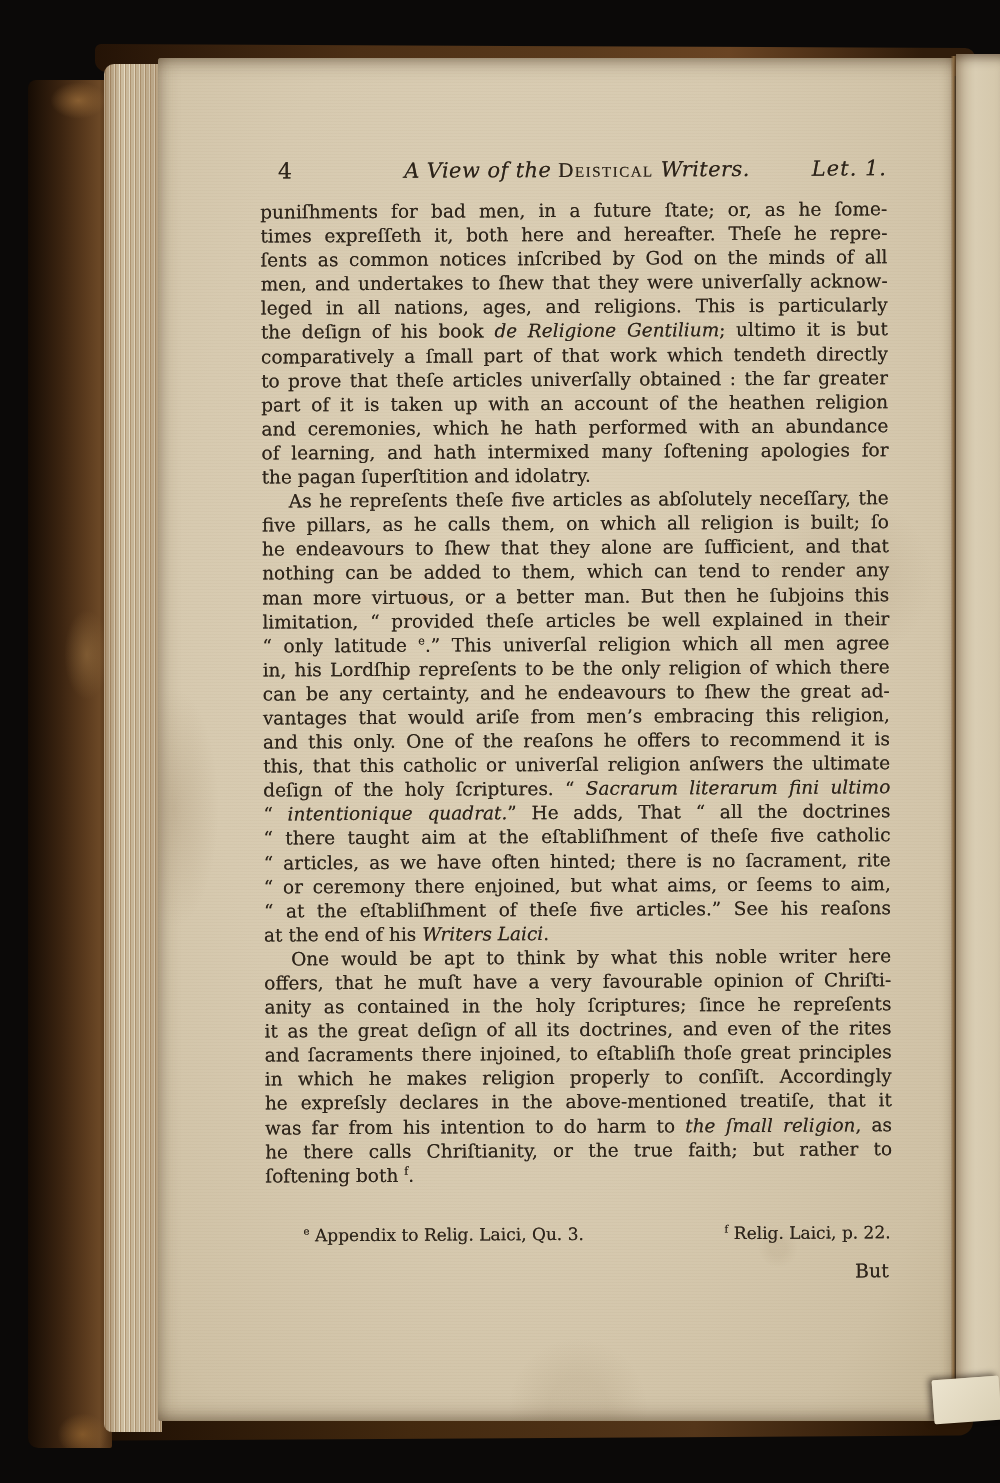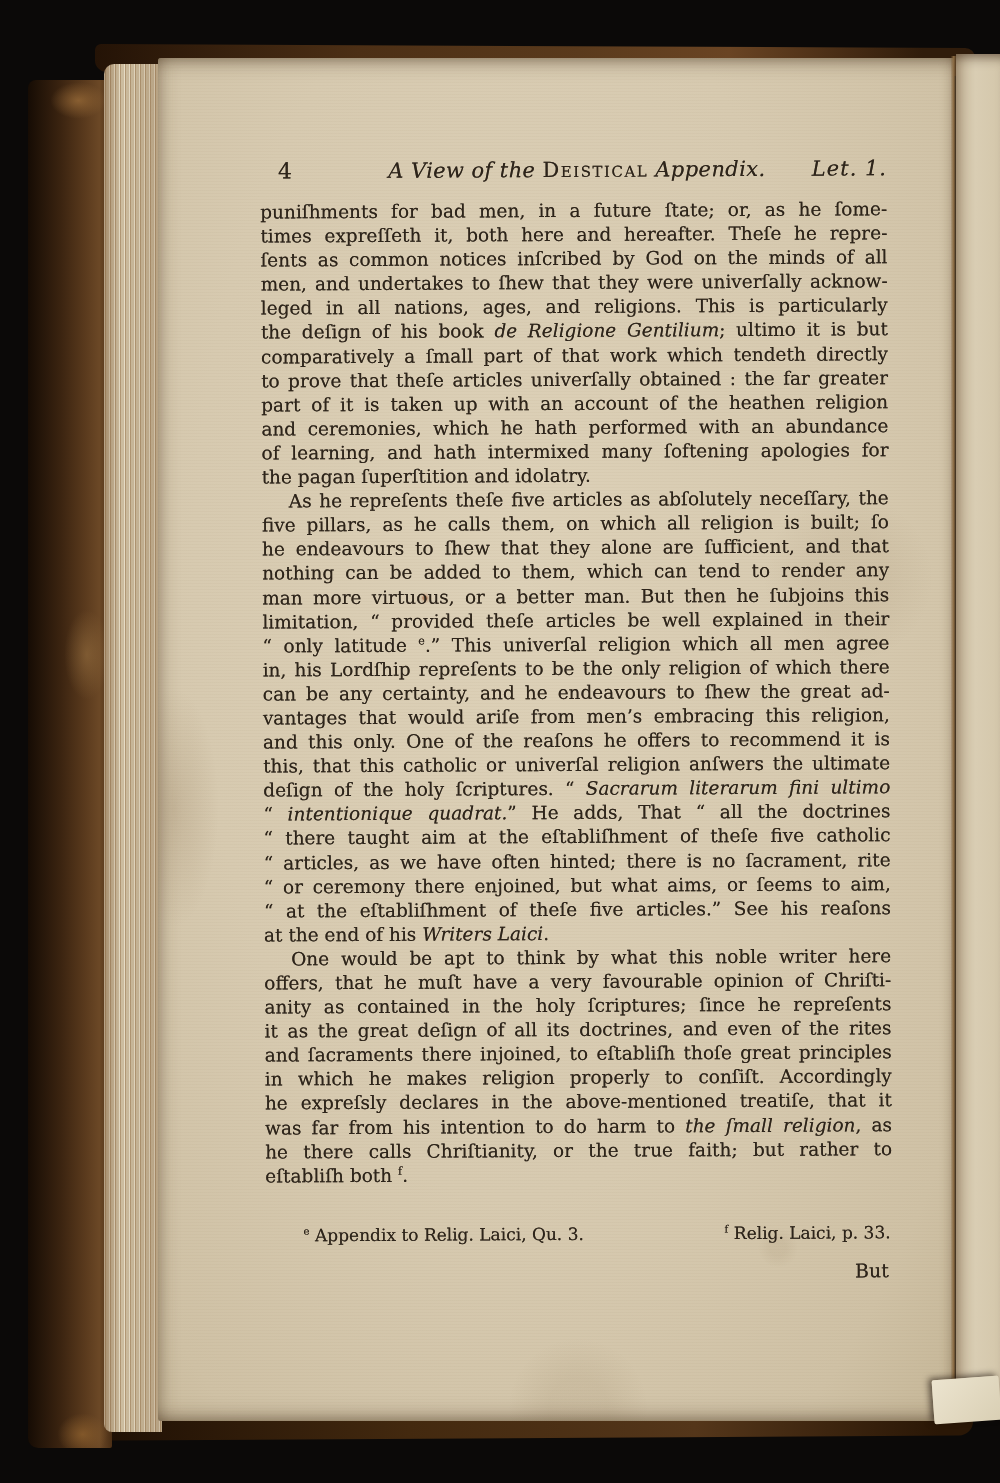--- a/index.html
+++ b/index.html
@@ -85,21 +85,21 @@
     text-shadow:0 0 .5px rgba(45,36,26,.7);
   }
   .header-row{
     position:absolute;left:105px;top:99px;width:627px;
     display:flex;align-items:baseline;
     font-size:21px;
   }
   .page-number{width:78px;padding-left:18px;font-size:22px;}
   .header-title{flex:1;text-align:center;letter-spacing:.4px;}
   .header-title i{font-style:italic;}
-  .sc{font-variant:small-caps;letter-spacing:1.5px;}
+  .sc{font-variant:small-caps;letter-spacing:1.5px;font-family:Liberation Serif, serif;}
   .letter-label{padding-left:14px;letter-spacing:1px;font-style:italic;}
   .body-text{
     position:absolute;left:105px;top:141px;width:627px;
     font-size:18.5px;
   }
   .line{
     height:24.1px;line-height:24.1px;
     text-align:justify;text-align-last:justify;
     overflow:visible;white-space:normal;
   }
@@ -125,21 +125,21 @@
 <div class="bottom-edge"></div>
 <div class="spine"></div>
 <div class="edge-stack"></div>
 
 <div class="page">
   <div class="grain"></div>
   <div class="stains"></div>
   <div class="content">
     <div class="header-row">
       <span class="page-number">4</span>
-      <span class="header-title"><i>A View of the </i><span class="sc">Deistical</span><i> Appendix.</i></span>
+      <span class="header-title"><i>A View of the </i><span class="sc">Deistical</span><i> Writers.</i></span>
       <span class="letter-label">Let. 1.</span>
     </div>
     <div class="body-text">
         <div class="line"><span>puniſhments for bad men, in a future ſtate; or, as he ſome-</span></div>
         <div class="line"><span>times expreſſeth it, both here and hereafter.  Theſe he repre-</span></div>
         <div class="line"><span>ſents as common notices inſcribed by God on the minds of all</span></div>
         <div class="line"><span>men, and undertakes to ſhew that they were univerſally acknow-</span></div>
         <div class="line"><span>leged in all nations, ages, and religions.  This is particularly</span></div>
         <div class="line"><span>the deſign of his book </span><i>de Religione Gentilium</i><span>; ultimo it is but</span></div>
         <div class="line"><span>comparatively a ſmall part of that work which tendeth directly</span></div>
@@ -169,25 +169,25 @@
         <div class="line last"><span>at the end of his </span><i>Writers Laici</i><span>.</span></div>
         <div class="line indent"><span>One would be apt to think by what this noble writer here</span></div>
         <div class="line"><span>offers, that he muſt have a very favourable opinion of Chriſti-</span></div>
         <div class="line"><span>anity as contained in the holy ſcriptures; ſince he repreſents</span></div>
         <div class="line"><span>it as the great deſign of all its doctrines, and even of the rites</span></div>
         <div class="line"><span>and ſacraments there injoined, to eſtabliſh thoſe great principles</span></div>
         <div class="line"><span>in which he makes religion properly to conſiſt.  Accordingly</span></div>
         <div class="line"><span>he expreſsly declares in the above-mentioned treatiſe, that it</span></div>
         <div class="line"><span>was far from his intention to do harm to </span><i>the ſmall religion</i><span>, as</span></div>
         <div class="line"><span>he there calls Chriſtianity, or the true faith; but rather to</span></div>
-        <div class="line last"><span>eſtabliſh both </span><sup>f</sup><span>.</span></div>
+        <div class="line last"><span>ſoftening both </span><sup>f</sup><span>.</span></div>
       </div>
     <div class="footnote-row">
         <div><sup>e</sup><span> Appendix to Relig. Laici, Qu. 3.</span></div>
-        <div><sup>f</sup><span> Relig. Laici, p. 33.</span></div>
+        <div><sup>f</sup><span> Relig. Laici, p. 22.</span></div>
       </div>
     <div class="catchword">But</div>
   </div>
 </div>
 
 <div class="crease"></div>
 <div class="next-page"></div>
 <div class="corner-fragment"></div>
 
 </body></html>

